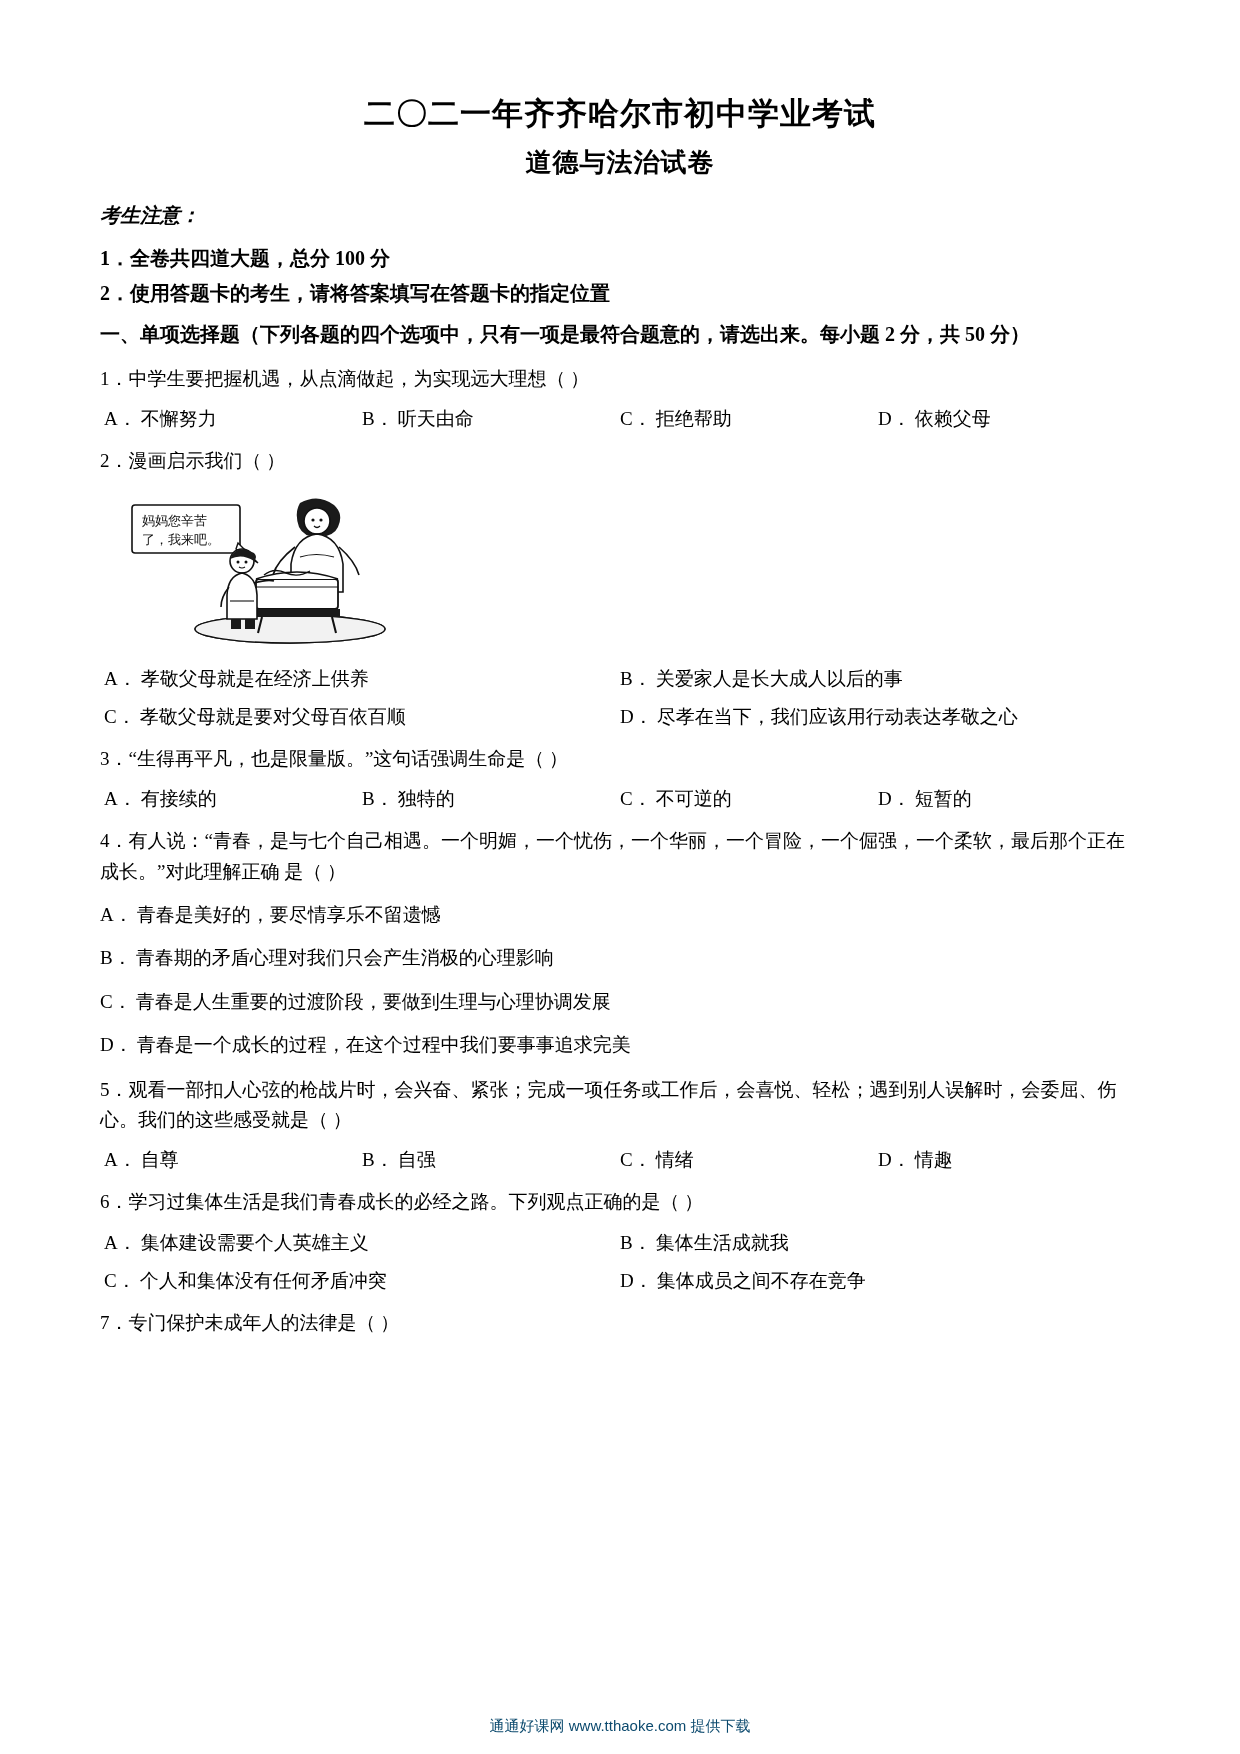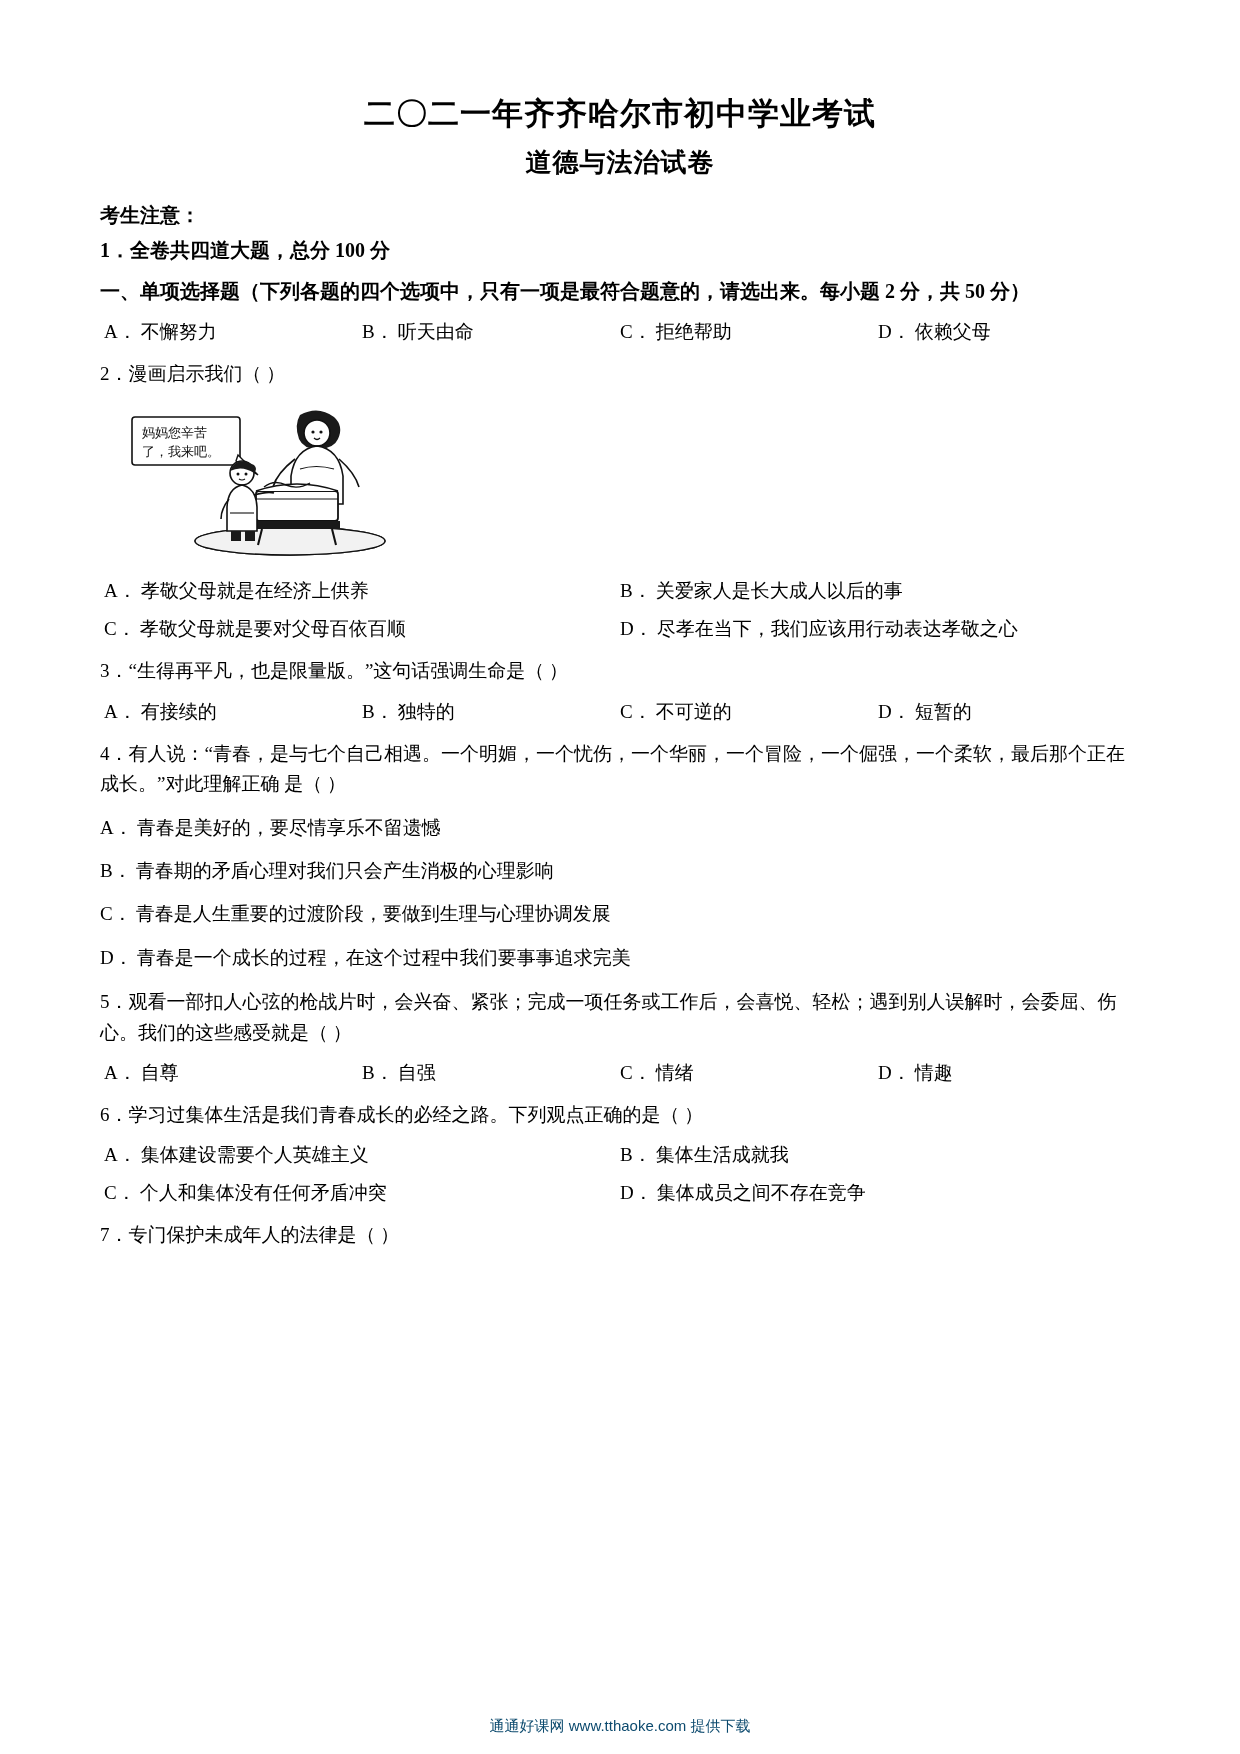--- a/index.html
+++ b/index.html
@@ -33,21 +33,22 @@
   .title-sub {
     text-align: center;
     font-size: 26px;
     font-weight: bold;
     letter-spacing: 1px;
     margin-bottom: 22px;
   }
   .notice-head {
     font-size: 20px;
     font-weight: bold;
-    margin: 4px 0 8px 0;
+    margin: 4px 0 16px 0;
+    font-style: italic;
   }
   .notice-line {
     font-size: 20px;
     font-weight: bold;
     margin: 8px 0;
   }
   .section-head {
     font-size: 20px;
     font-weight: bold;
     margin: 12px 0 6px 0;
@@ -99,23 +100,25 @@
 </head>
 <body>
 
 <div class="page">
 
   <div class="title-main">二〇二一年齐齐哈尔市初中学业考试</div>
   <div class="title-sub">道德与法治试卷</div>
 
   <div class="notice-head">考生注意：</div>
   <div class="notice-line">1．全卷共四道大题，总分 100 分</div>
+  <div class="notice-line">2．使用答题卡的考生，请将答案填写在答题卡的指定位置</div>
 
   <div class="section-head">一、单项选择题（下列各题的四个选项中，只有一项是最符合题意的，请选出来。每小题 2 分，共 50 分）</div>
 
+  <div class="q-stem">1．中学生要把握机遇，从点滴做起，为实现远大理想（        ）</div>
   <div class="opts-row four">
     <div><span class="opt-letter">A．</span><span>不懈努力</span></div>
     <div><span class="opt-letter">B．</span><span>听天由命</span></div>
     <div><span class="opt-letter">C．</span><span>拒绝帮助</span></div>
     <div><span class="opt-letter">D．</span><span>依赖父母</span></div>
   </div>
 
   <div class="q-stem">2．漫画启示我们（        ）</div>
 
   <div class="comic">

